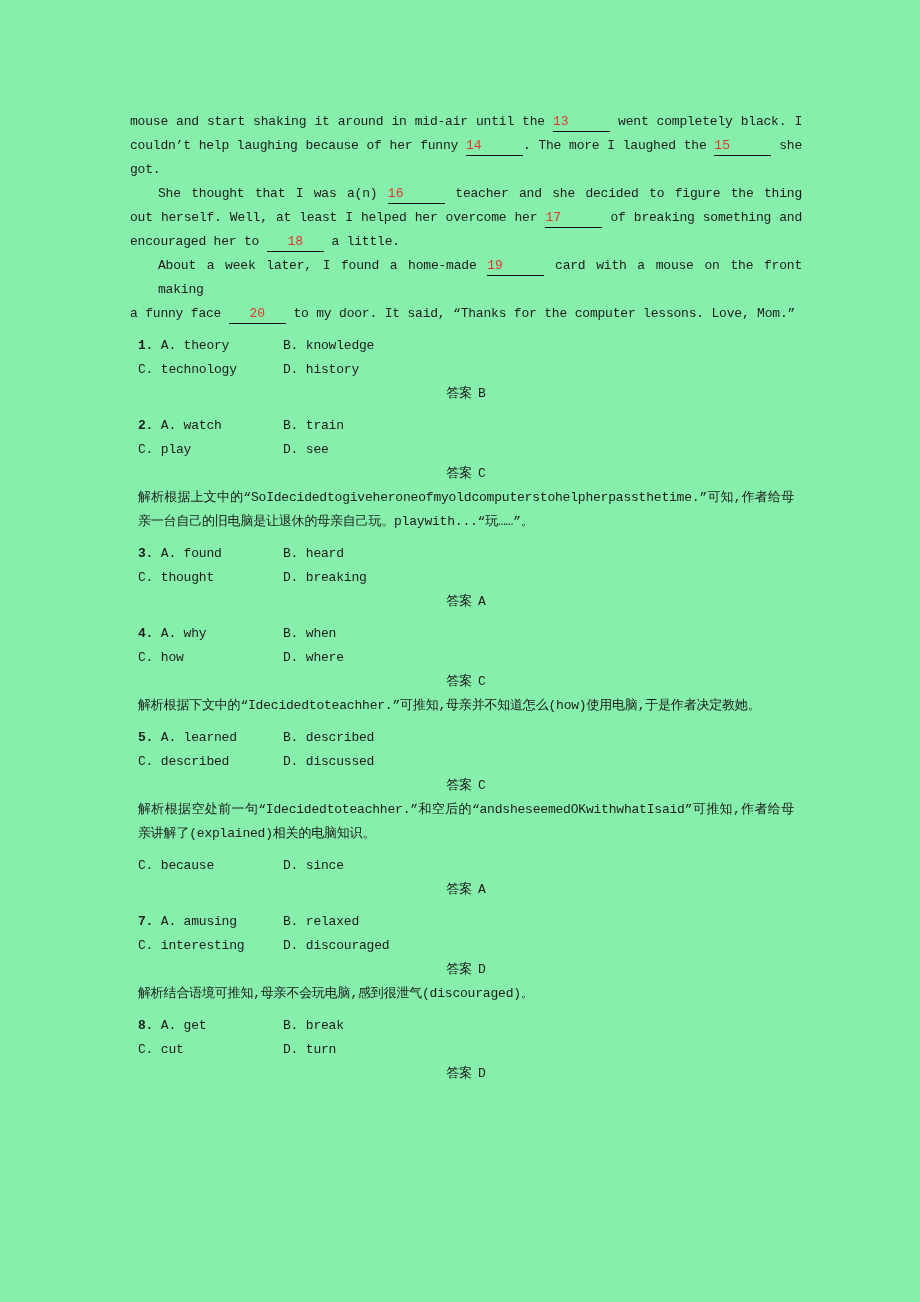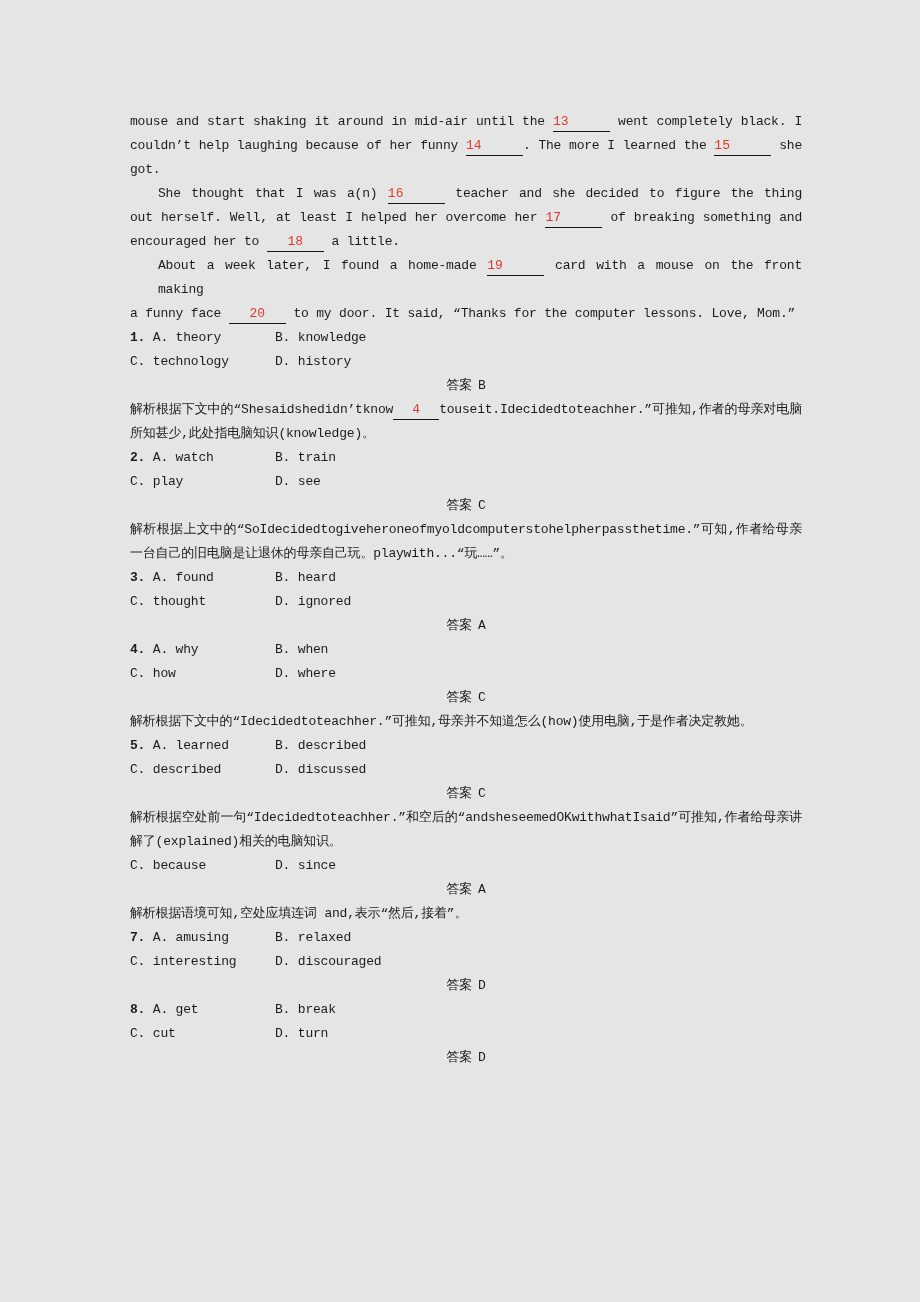--- a/index.html
+++ b/index.html
@@ -2,94 +2,93 @@
 <html><head>
 <meta charset="utf-8">
 <style>
   html,body{margin:0;padding:0;}
   body{
     width:920px;height:1302px;background:#ffffff;
     font-family:"Liberation Mono","DejaVu Sans Mono",monospace;
     font-size:13px;line-height:24px;letter-spacing:-0.2px;color:#1c1c1c;
     -webkit-font-smoothing:antialiased;
   }
-  .page{position:relative;width:920px;height:1302px;background:#e5e5e5;overflow:hidden;}
+  .page{position:relative;width:920px;height:1302px;background:#86efac;overflow:hidden;}
   .content{position:absolute;left:130px;top:110px;width:672px;}
   .pline{white-space:nowrap;}
   .pline.jl{white-space:normal;text-align:justify;text-align-last:justify;}
   .pline.ind{padding-left:28px;}
   .blank{
     display:inline-block;width:57px;line-height:19px;
     border-bottom:1.4px solid #151515;text-align:center;
     vertical-align:baseline;
   }
   .blank.sm{width:46px;}
   .bnum{color:#e0392b;letter-spacing:0;}
   .optrow{white-space:nowrap;}
   .oc1{display:inline-block;width:145px;vertical-align:top;}
   .qn{font-weight:bold;}
   .ansline{white-space:nowrap;text-align:center;}
   .aval{margin-left:6px;}
   .analysis{text-align:justify;}
-  .qblock{margin:0;}
+  .qblock{margin:8px;}
 </style>
 </head>
 <body>
 
 <div class="page">
   <div class="content">
     <div id="passage">
         <div class="pline jl"><span>mouse and start shaking it around in mid-air until the </span><span class="blank"><span class="bnum">13</span></span><span> went completely black. I</span></div>
-        <div class="pline jl"><span>couldn’t help laughing because of her funny </span><span class="blank"><span class="bnum">14</span></span><span>. The more I learned the </span><span class="blank"><span class="bnum">15</span></span><span> she</span></div>
+        <div class="pline jl"><span>couldn’t help laughing because of her funny </span><span class="blank"><span class="bnum">14</span></span><span>. The more I laughed the </span><span class="blank"><span class="bnum">15</span></span><span> she</span></div>
         <div class="pline"><span>got.</span></div>
         <div class="pline jl ind"><span>She thought that I was a(n) </span><span class="blank"><span class="bnum">16</span></span><span> teacher and she decided to figure the thing</span></div>
         <div class="pline jl"><span>out herself. Well, at least I helped her overcome her </span><span class="blank"><span class="bnum">17</span></span><span> of breaking something and</span></div>
         <div class="pline"><span>encouraged her to </span><span class="blank"><span class="bnum">18</span></span><span> a little.</span></div>
         <div class="pline jl ind"><span>About a week later, I found a home-made </span><span class="blank"><span class="bnum">19</span></span><span> card with a mouse on the front making</span></div>
         <div class="pline"><span>a funny face </span><span class="blank"><span class="bnum">20</span></span><span> to my door. It said, “Thanks for the computer lessons. Love, Mom.”</span></div>
       </div>
     <div id="questions">
         <div class="qblock">
           <div class="optrow"><span class="oc1"><span class="qn">1.</span> A. theory</span><span>B. knowledge</span></div>
           <div class="optrow"><span class="oc1">C. technology</span><span>D. history</span></div>
           <div class="ansline"><span class="albl">答案</span><span class="aval">B</span></div>
-          <div class="analysis"><span class="anlbl">解析</span><span>根据下文中的“Shesaidshedidn’tknow</span><span class="blank sm"><span class="bnum">4</span></span><span>touseit.Idecidedtoteachher.”可推知,作者的母亲对电脑所知甚少,此处指电脑知识(knowledge)。</span></div>
         </div>
         <div class="qblock">
           <div class="optrow"><span class="oc1"><span class="qn">2.</span> A. watch</span><span>B. train</span></div>
           <div class="optrow"><span class="oc1">C. play</span><span>D. see</span></div>
           <div class="ansline"><span class="albl">答案</span><span class="aval">C</span></div>
           <div class="analysis"><span class="anlbl">解析</span><span>根据上文中的“SoIdecidedtogiveheroneofmyoldcomputerstohelpherpassthetime.”可知,作者给母亲一台自己的旧电脑是让退休的母亲自己玩。playwith...“玩……”。</span></div>
         </div>
         <div class="qblock">
           <div class="optrow"><span class="oc1"><span class="qn">3.</span> A. found</span><span>B. heard</span></div>
-          <div class="optrow"><span class="oc1">C. thought</span><span>D. ignored</span></div>
+          <div class="optrow"><span class="oc1">C. thought</span><span>D. breaking</span></div>
           <div class="ansline"><span class="albl">答案</span><span class="aval">A</span></div>
         </div>
         <div class="qblock">
           <div class="optrow"><span class="oc1"><span class="qn">4.</span> A. why</span><span>B. when</span></div>
           <div class="optrow"><span class="oc1">C. how</span><span>D. where</span></div>
           <div class="ansline"><span class="albl">答案</span><span class="aval">C</span></div>
           <div class="analysis"><span class="anlbl">解析</span><span>根据下文中的“Idecidedtoteachher.”可推知,母亲并不知道怎么(how)使用电脑,于是作者决定教她。</span></div>
         </div>
         <div class="qblock">
           <div class="optrow"><span class="oc1"><span class="qn">5.</span> A. learned</span><span>B. described</span></div>
           <div class="optrow"><span class="oc1">C. described</span><span>D. discussed</span></div>
           <div class="ansline"><span class="albl">答案</span><span class="aval">C</span></div>
           <div class="analysis"><span class="anlbl">解析</span><span>根据空处前一句“Idecidedtoteachher.”和空后的“andsheseemedOKwithwhatIsaid”可推知,作者给母亲讲解了(explained)相关的电脑知识。</span></div>
         </div>
         <div class="qblock">
           <div class="optrow"><span class="oc1">C. because</span><span>D. since</span></div>
           <div class="ansline"><span class="albl">答案</span><span class="aval">A</span></div>
-          <div class="analysis"><span class="anlbl">解析</span><span>根据语境可知,空处应填连词 and,表示“然后,接着”。</span></div>
         </div>
         <div class="qblock">
           <div class="optrow"><span class="oc1"><span class="qn">7.</span> A. amusing</span><span>B. relaxed</span></div>
           <div class="optrow"><span class="oc1">C. interesting</span><span>D. discouraged</span></div>
           <div class="ansline"><span class="albl">答案</span><span class="aval">D</span></div>
+          <div class="analysis"><span class="anlbl">解析</span><span>结合语境可推知,母亲不会玩电脑,感到很泄气(discouraged)。</span></div>
         </div>
         <div class="qblock">
           <div class="optrow"><span class="oc1"><span class="qn">8.</span> A. get</span><span>B. break</span></div>
           <div class="optrow"><span class="oc1">C. cut</span><span>D. turn</span></div>
           <div class="ansline"><span class="albl">答案</span><span class="aval">D</span></div>
         </div>
       </div>
   </div>
 </div>
 

